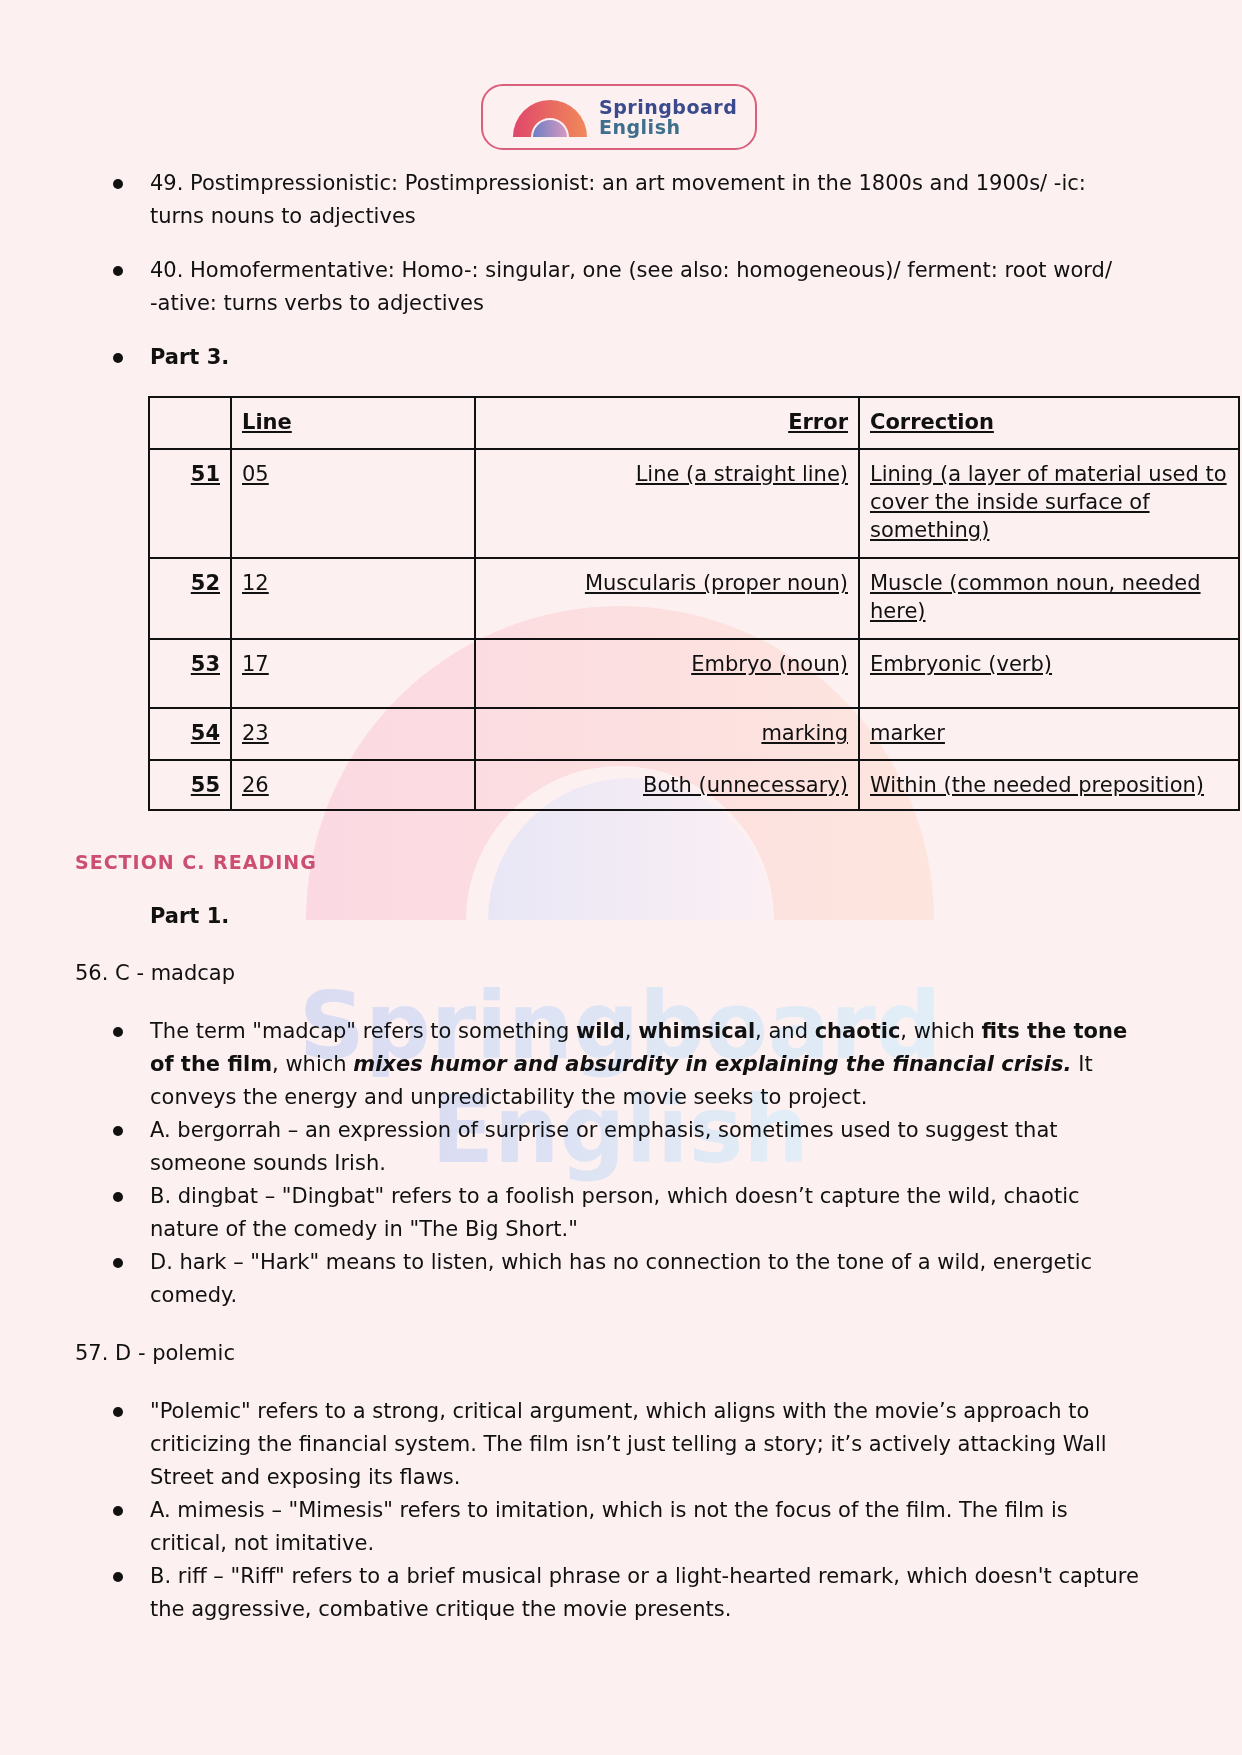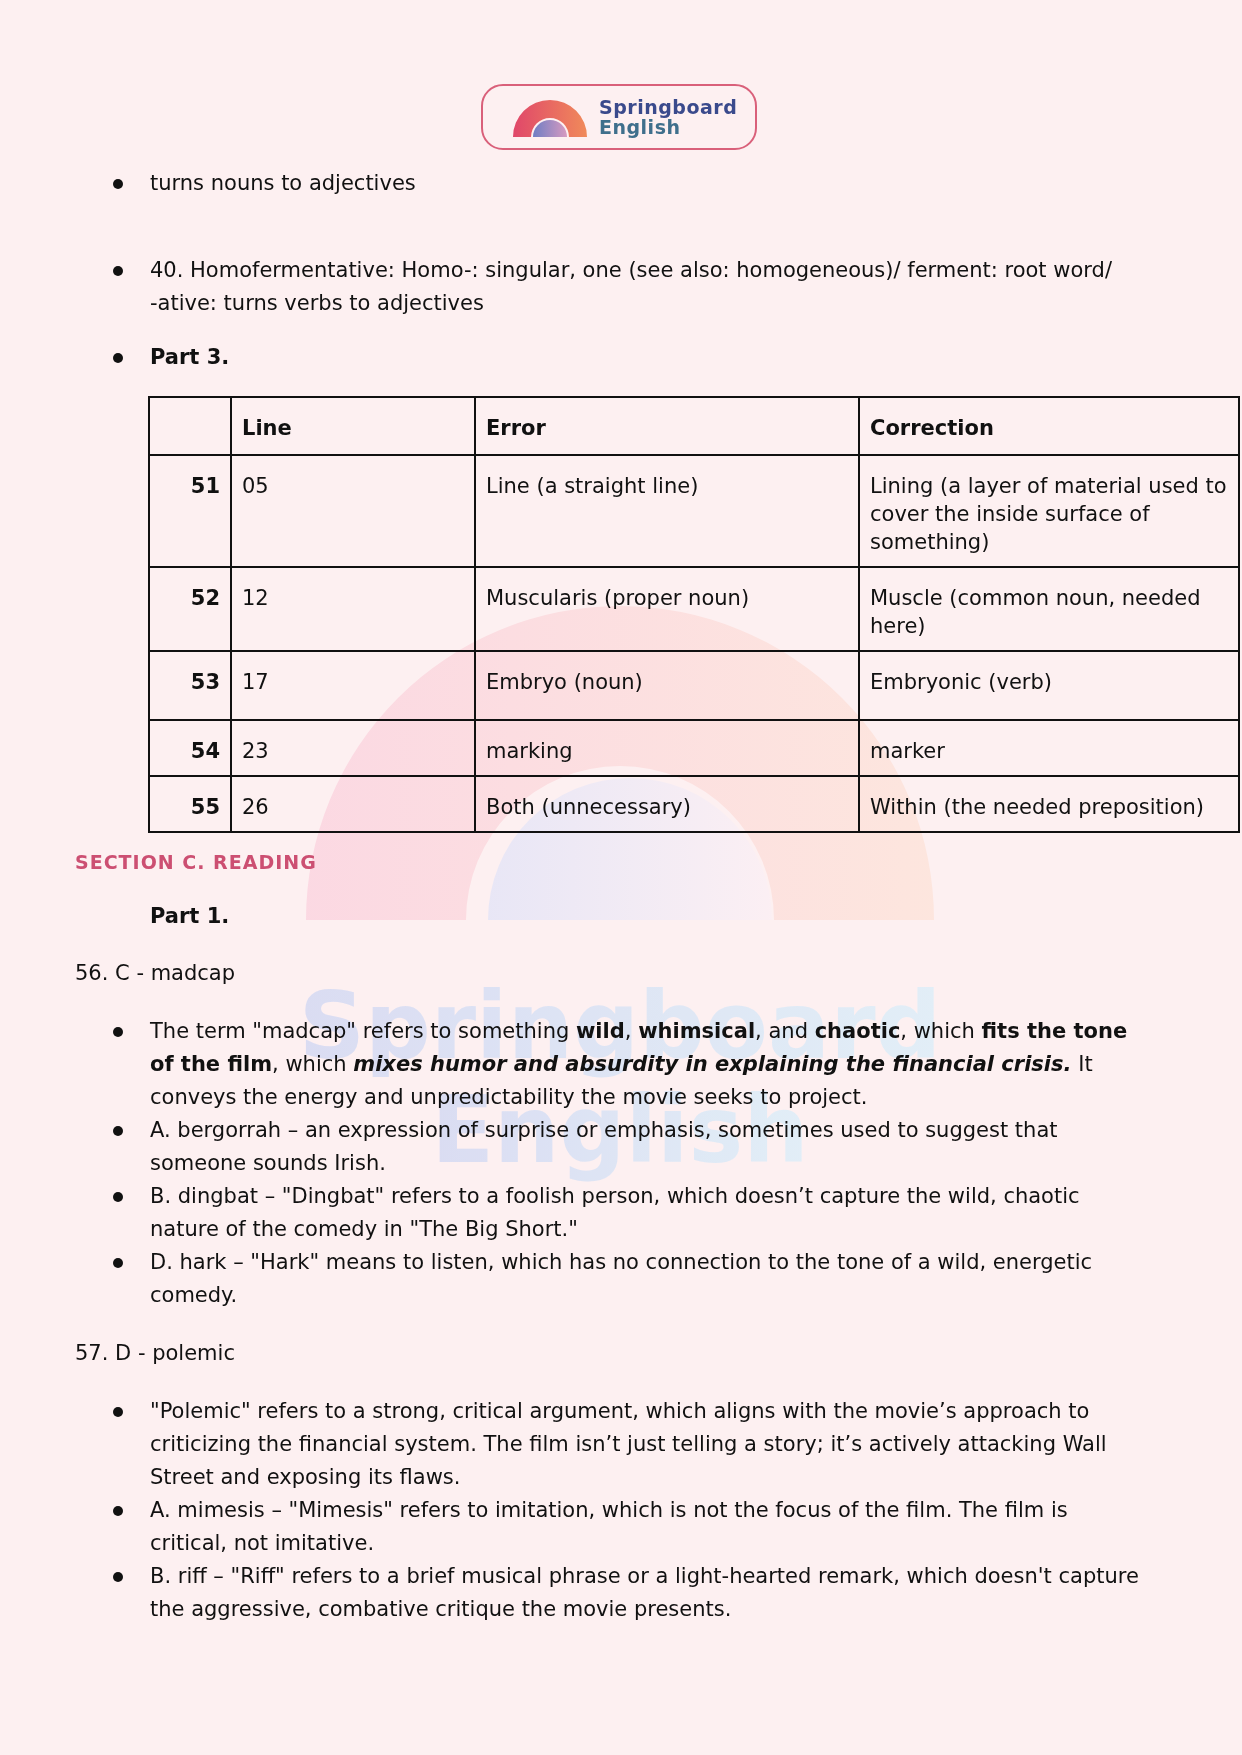--- a/index.html
+++ b/index.html
@@ -17,25 +17,25 @@
   .logo svg { margin-left: 28px; }
   .logo-text { margin-left: 10px; font-weight: bold; font-size: 19px; line-height: 20px; letter-spacing: 0.5px; }
   .logo-text div:first-child { color: #3a4a8c; }
   .logo-text div:last-child { color: #3f6f8c; }
 
   .para { position: absolute; font-size: 21px; line-height: 33px; }
   .bullet { position: absolute; left: 113px; width: 10px; height: 10px; border-radius: 50%; background: #111; }
   .ind { left: 150px; width: 1000px; }
 
   table.t { position: absolute; left: 148px; top: 396px; border-collapse: collapse; font-size: 21px; line-height: 28px; }
-  table.t td { border: 2px solid #111; padding: 16px 10px 10px 10px; vertical-align: top; }
+  table.t td { border: 2px solid #111; padding: 10px 10px 10px 10px; vertical-align: top; text-decoration: underline; }
   table.t tr.head td { font-weight: bold; height: 30px; }
   .c0 { width: 60px; font-weight: bold; text-align: right; }
   .c1 { width: 222px; }
-  .c2 { width: 362px; }
+  .c2 { width: 362px; text-align: right; }
   .c3 { width: 358px; margin-top: 39px; }
 
   .section-title { position: absolute; left: 75px; top: 851px; font-size: 19px; font-weight: bold; color: #cc4f72; letter-spacing: 1px; }
   b, .bold { font-weight: bold; }
   .bi { font-weight: bold; font-style: italic; }
 </style>
 </head>
 <body>
 
 <svg class="watermark" viewBox="0 0 1242 1755">
@@ -77,20 +77,21 @@
       <path d="M22 42 A17 17 0 0 1 56 42 Z" fill="url(#li)"></path>
     </svg>
     <div class="logo-text">
       <div>Springboard</div>
       <div>English</div>
     </div>
   </div>
 
   <span class="bullet" style="top:179px"></span>
   <div class="para ind" style="top:167px">
+    <div>49. Postimpressionistic: Postimpressionist: an art movement in the 1800s and 1900s/ -ic:</div>
     <div>turns nouns to adjectives</div>
   </div>
   <span class="bullet" style="top:266px"></span>
   <div class="para ind" style="top:254px">
     <div>40. Homofermentative: Homo-: singular, one (see also: homogeneous)/ ferment: root word/</div>
     <div>-ative: turns verbs to adjectives</div>
   </div>
   <span class="bullet" style="top:353px"></span>
   <div class="para ind bold" style="top:341px">Part 3.</div>
 

